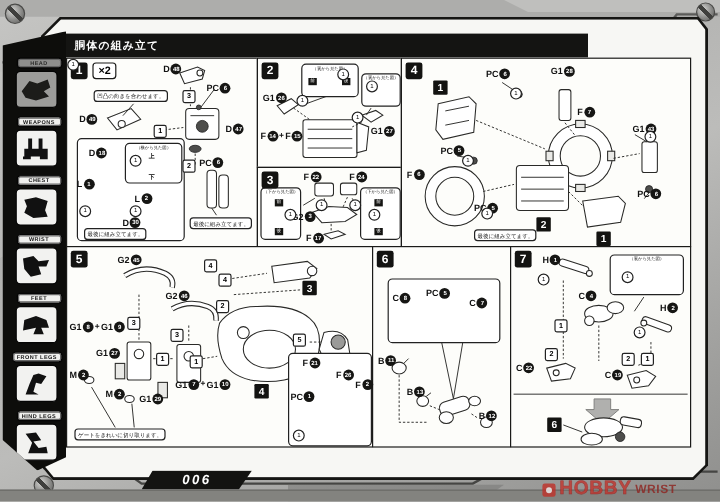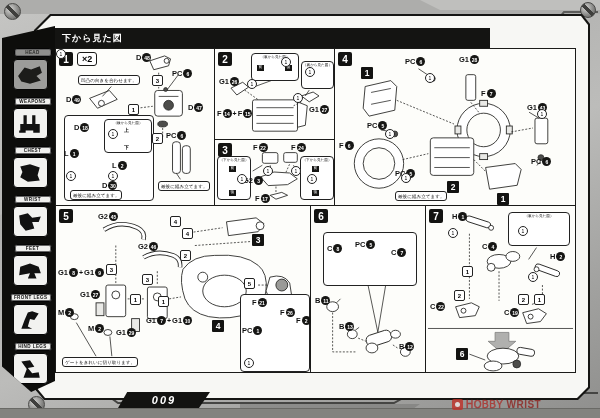--- a/index.html
+++ b/index.html
@@ -68,21 +68,21 @@
   .tubeo{fill:none;stroke:#2a2a28;stroke-width:4.6}
   .tubei{fill:none;stroke:#fff;stroke-width:2.8}
 
   
   .page-no{position:absolute;left:118px;top:392px;width:92px;height:16px;background:#131311;color:#fff;
     clip-path:polygon(10% 0,100% 0,88% 100%,0 100%);display:flex;align-items:center;justify-content:center;
     font-weight:bold;font-size:11px;font-style:italic;letter-spacing:2px;z-index:40}
   .wm{position:absolute;left:452px;top:399px;display:flex;align-items:center;gap:3px;z-index:40;opacity:.8}
   .wm-logo{width:11px;height:11px;background:#c03028;border-radius:2px;position:relative}
   .wm-logo::after{content:"";position:absolute;left:3px;top:3px;width:5px;height:5px;border-radius:50%;background:#f3e9e8}
-  .wm-t1{color:#c2342c;font-weight:normal;font-size:10px;letter-spacing:.5px;-webkit-text-stroke:.4px #922}
+  .wm-t1{color:#c2342c;font-weight:bold;font-size:16px;letter-spacing:.5px;-webkit-text-stroke:.4px #922}
   .wm-t2{color:#8e2420;font-weight:bold;font-size:10px;letter-spacing:.5px}
 </style>
 </head>
 <body>
 
 <div class="frame">
   <svg class="frame-deco">
     <polygon points="0,0 600,0 600,14 0,14" fill="#adadab"></polygon>
     <polyline points="2,52 28,52 46,22 330,22 348,34 546,34 564,12 598,12" fill="none" stroke="#5b5b59" stroke-width="2"></polyline>
     <polyline points="36,390 100,390 118,403 394,403 412,393 598,393" fill="none" stroke="#454543" stroke-width="2"></polyline>
@@ -93,21 +93,21 @@
   <div class="screw" style="left:4px;top:3px;width:15px;height:15px"></div>
   <div class="screw" style="left:580px;top:2px;width:14px;height:14px"></div>
   <div class="screw" style="left:28px;top:396px;width:15px;height:15px"></div>
   <div class="bottom-strip"></div>
 </div>
 
 <div class="page-wrap">
 <div class="page">
 
   <div class="title-bar">
-    <span>下から見た図</span>
+    <span>胴体の組み立て</span>
   </div>
 
   <div class="pnl" style="left:19px;top:32px;width:160px;height:158px">
     <svg class="art" viewBox="0 0 160 158">
       <path class="pf" d="M95,12 l15,-5 6,3 -2,7 -15,4 z"></path>
           <circle class="pf" cx="112" cy="12" r="2.5"></circle>
       <line class="dl" x1="104" y1="24" x2="104" y2="40"></line>
       <rect class="pf" x="100" y="42" width="28" height="26" rx="3"></rect>
       <line class="sl" x1="104" y1="48" x2="124" y2="48"></line>
           <circle class="pd" cx="114" cy="57" r="5"></circle>
@@ -629,20 +629,20 @@
     <div class="tab-label">HIND LEGS</div>
     <div class="tab-tile">
       <svg viewBox="0 0 24 20">
           <path fill="#111" d="M4,3 L12,2 L16,8 L10,9 L14,14 L20,13 L21,18 L6,18 L9,10 Z"></path>
         </svg>
     </div>
   </div>
 </div>
 
 <div class="page-no">
-  <span>009</span>
+  <span>006</span>
 </div>
 
 <div class="wm">
   <span class="wm-logo"></span>
   <span class="wm-t1">HOBBY</span>
   <span class="wm-t2">WRIST</span>
 </div>
 
 </body></html>

